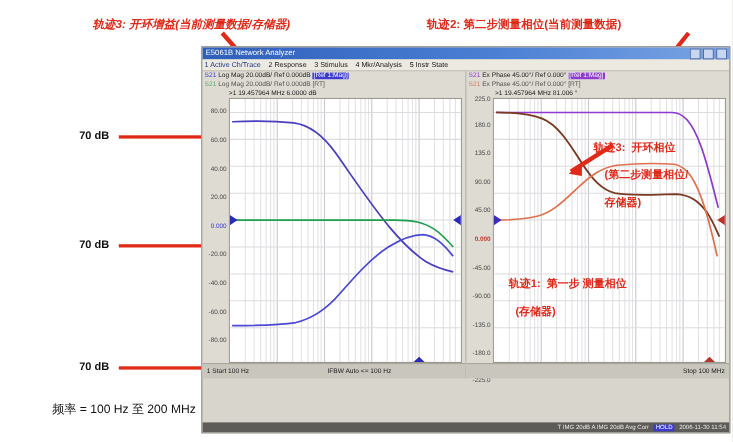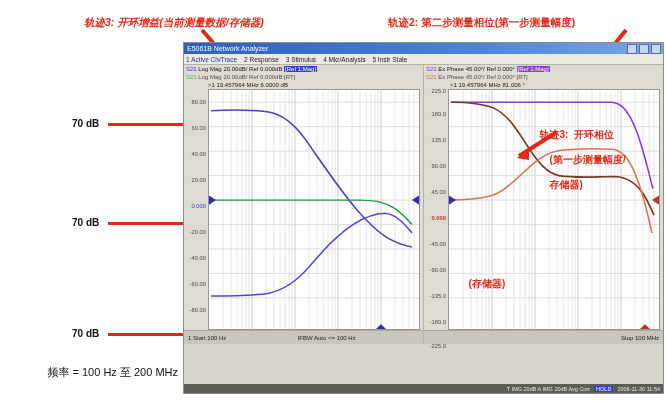--- a/index.html
+++ b/index.html
@@ -90,48 +90,48 @@
 </style>
 </head>
 <body>
 
 <div class="anno md" style="left:84px;top:16px;font-style:italic;">轨迹3: 开环增益(当前测量数据/存储器)</div>
 <svg style="position:absolute;left:190px;top:28px;width:70px;height:62px;overflow:visible;">
   <line x1="12" y1="2" x2="56" y2="52" stroke="#e02a18" stroke-width="4"></line>
   <polygon points="56,52 44,42 50,56" fill="#e02a18"></polygon>
 </svg>
 
-<div class="anno md" style="left:388px;top:16px;">轨迹2: 第二步测量相位(第一步测量幅度)</div>
+<div class="anno md" style="left:388px;top:16px;">轨迹2: 第二步测量相位(当前测量数据)</div>
 <svg style="position:absolute;left:590px;top:28px;width:46px;height:38px;overflow:visible;">
   <line x1="36" y1="2" x2="12" y2="32" stroke="#e02a18" stroke-width="4"></line>
   <polygon points="12,34 22,22 20,34" fill="#e02a18"></polygon>
 </svg>
 
 <div class="anno sm" style="left:228px;top:204px;">
   <span>轨迹2:  第二步测量幅度</span><br>
   <span style="margin-left:42px;display:inline-block;">(当前测量数据)</span>
 </div>
 
 <div class="anno sm" style="left:228px;top:330px;">
   <span>轨迹1: 第一步测量幅度</span><br>
   <span style="margin-left:16px;display:inline-block;">(存储器)</span>
 </div>
 
 <div class="anno sm" style="left:534px;top:116px;z-index:6;">
   <span>轨迹3:  开环相位</span><br>
-  <span style="margin-left:10px;display:inline-block;">(第一步测量幅度/</span><br>
+  <span style="margin-left:10px;display:inline-block;">(第二步测量相位/</span><br>
   <span style="margin-left:10px;display:inline-block;">存储器)</span>
 </div>
 <svg style="position:absolute;left:505px;top:130px;width:56px;height:32px;overflow:visible;z-index:6;">
   <line x1="52" y1="2" x2="14" y2="26" stroke="#e02a18" stroke-width="4"></line>
   <polygon points="12,28 24,18 24,30" fill="#e02a18"></polygon>
 </svg>
 
 <div class="anno sm" style="left:457px;top:240px;z-index:6;">
-  <br>
+  <span>轨迹1:  第一步 测量相位</span><br>
   <span style="margin-left:6px;display:inline-block;">(存储器)</span>
 </div>
 
 <div class="db" style="left:72px;top:118px;">70 dB</div>
 <div class="dbarrow" style="left:108px;top:123px;width:78px;"></div>
 
 <div class="db" style="left:72px;top:217px;">70 dB</div>
 <div class="dbarrow" style="left:108px;top:222px;width:78px;"></div>
 
 <div class="db" style="left:72px;top:328px;">70 dB</div>

